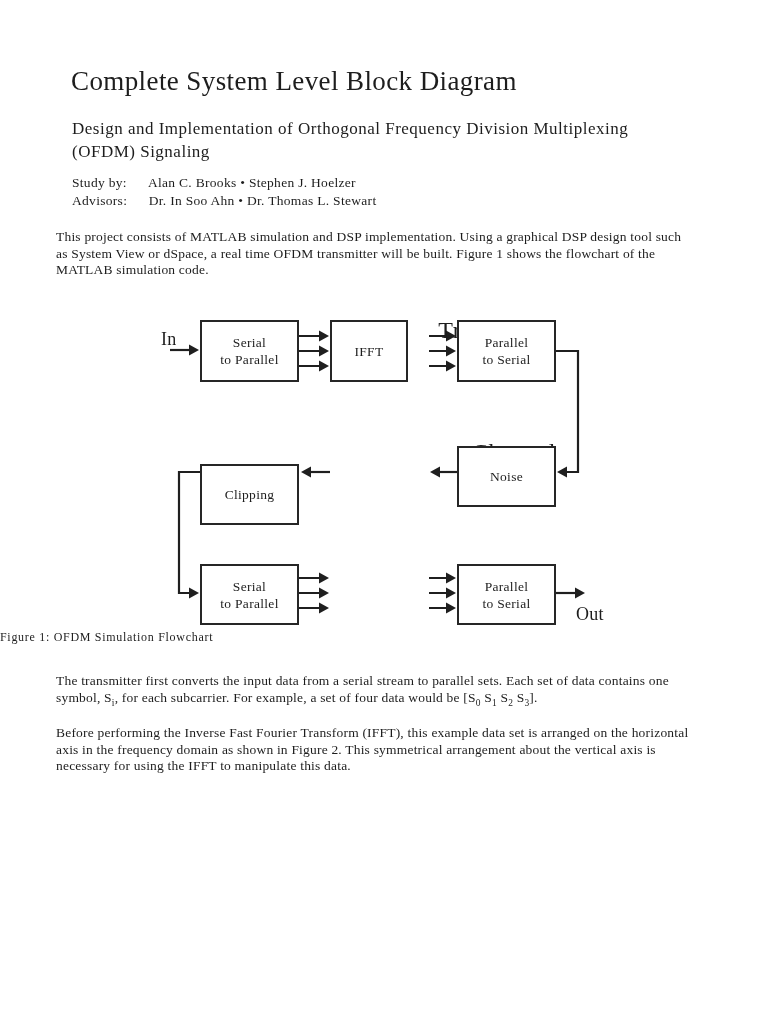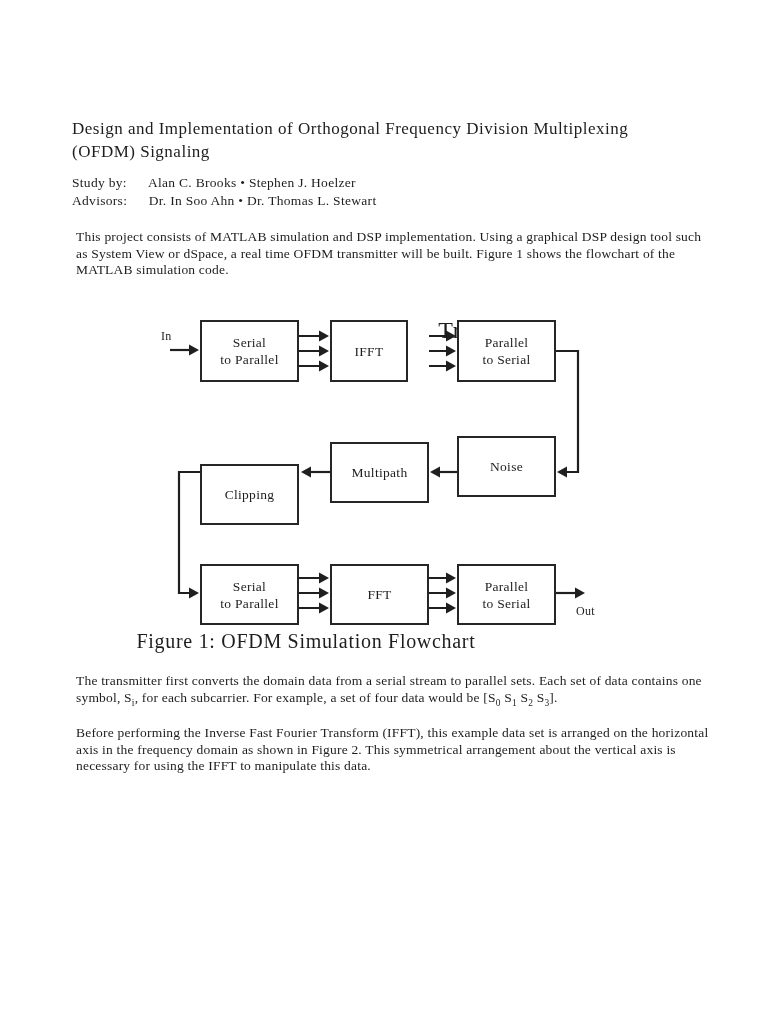--- a/index.html
+++ b/index.html
@@ -3,36 +3,37 @@
 <meta charset="utf-8">
 <style>
   html,body{margin:0;padding:0;background:#ffffff;}
   .page{position:relative;width:768px;height:1024px;background:#ffffff;overflow:hidden;
         font-family:"Liberation Serif","DejaVu Serif",serif;color:#1d1d1d;}
   .abs{position:absolute;}
   .title{left:71px;top:66px;font-size:27px;letter-spacing:0.4px;white-space:nowrap;}
   .subtitle{left:72px;top:117px;font-size:17px;line-height:23px;letter-spacing:0.5px;white-space:nowrap;}
   .credit{left:72px;font-size:13.5px;letter-spacing:0.3px;white-space:nowrap;}
   .clabel{display:inline-block;width:73px;}
-  .para{left:76px;font-size:13.5px;line-height:16.5px;letter-spacing:0.2px;white-space:nowrap;}
+  .para{left:56px;font-size:13.5px;line-height:16.5px;letter-spacing:0.2px;white-space:nowrap;}
   .secheading{left:200px;width:356px;text-align:right;font-size:24px;letter-spacing:0.6px;margin-top:32px;}
   .dbox{box-sizing:border-box;border:2px solid #262626;background:#ffffff;
         display:flex;flex-direction:column;justify-content:center;align-items:center;
         font-size:13.5px;line-height:17px;letter-spacing:0.3px;text-align:center;}
   .dbox div:empty{display:none;}
-  .iolabel{font-size:12px;letter-spacing:0.3px;}
-  .caption{left:0;width:612px;text-align:center;font-size:20px;letter-spacing:0.7px;}
+  .iolabel{font-size:18px;letter-spacing:0.3px;}
+  .caption{left:0;width:612px;font-size:12px;letter-spacing:0.7px;}
   sub{font-size:0.7em;line-height:0;}
   svg{display:block;}
 </style>
 </head>
 <body>
 
 <div class="page">
 
+  <div class="abs title">Complete System Level Block Diagram</div>
 
   <div class="abs subtitle">
     <div>Design and Implementation of Orthogonal Frequency Division Multiplexing</div>
     <div>(OFDM) Signaling</div>
   </div>
 
   <div class="abs credit" style="top:175px">
     <span class="clabel">Study by:</span>
     <span>Alan C. Brooks • Stephen J. Hoelzer</span>
   </div>
@@ -96,48 +97,40 @@
   <div class="abs dbox" style="left:457px;top:320px;width:99px;height:62px">
     <div>Parallel</div>
     <div>to Serial</div>
   </div>
 
   <div class="abs secheading" style="top:407px">Channel</div>
   <div class="abs dbox" style="left:200px;top:464px;width:99px;height:61px">
     <div>Clipping</div>
 
   </div>
-  <div class="abs dbox" style="left:330px;top:442px;width:99px;height:61px">
-    <div>Multipath</div>
-
-  </div>
-  <div class="abs dbox" style="left:457px;top:436px;width:99px;height:61px">
+  <div class="abs dbox" style="left:457px;top:446px;width:99px;height:61px">
     <div>Noise</div>
 
   </div>
 
   <div class="abs secheading" style="top:531px">Receiver</div>
   <div class="abs dbox" style="left:200px;top:564px;width:99px;height:61px">
     <div>Serial</div>
     <div>to Parallel</div>
-  </div>
-  <div class="abs dbox" style="left:330px;top:564px;width:99px;height:61px">
-    <div>FFT</div>
-
   </div>
   <div class="abs dbox" style="left:457px;top:564px;width:99px;height:61px">
     <div>Parallel</div>
     <div>to Serial</div>
   </div>
   <div class="abs iolabel" style="left:576px;top:604px">Out</div>
 
   <div class="abs caption" style="top:630px">Figure 1: OFDM Simulation Flowchart</div>
 
   <div class="abs para" style="top:673px">
-    <div>The transmitter first converts the domain data from a serial stream to parallel sets. Each set of data contains one</div>
+    <div>The transmitter first converts the input data from a serial stream to parallel sets. Each set of data contains one</div>
     <div><span>symbol, S</span><sub>i</sub><span>, for each subcarrier. For example, a set of four data would be [S</span><sub>0</sub><span> S</span><sub>1</sub><span> S</span><sub>2</sub><span> S</span><sub>3</sub><span>].</span></div>
   </div>
 
   <div class="abs para" style="top:725px">
     <div>Before performing the Inverse Fast Fourier Transform (IFFT), this example data set is arranged on the horizontal</div>
     <div>axis in the frequency domain as shown in Figure 2. This symmetrical arrangement about the vertical axis is</div>
     <div>necessary for using the IFFT to manipulate this data.</div>
   </div>
 
 </div>

